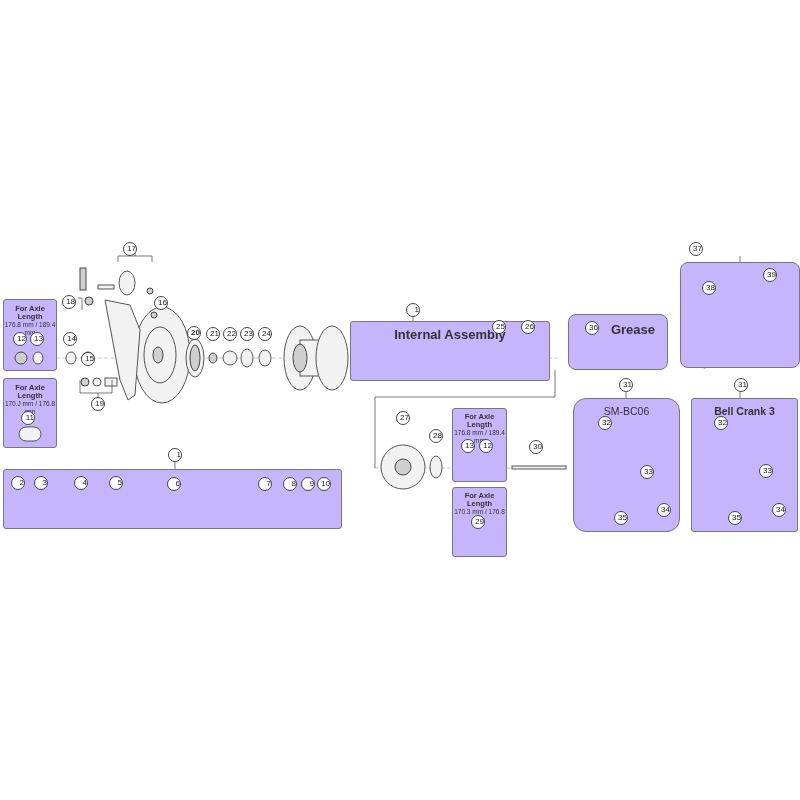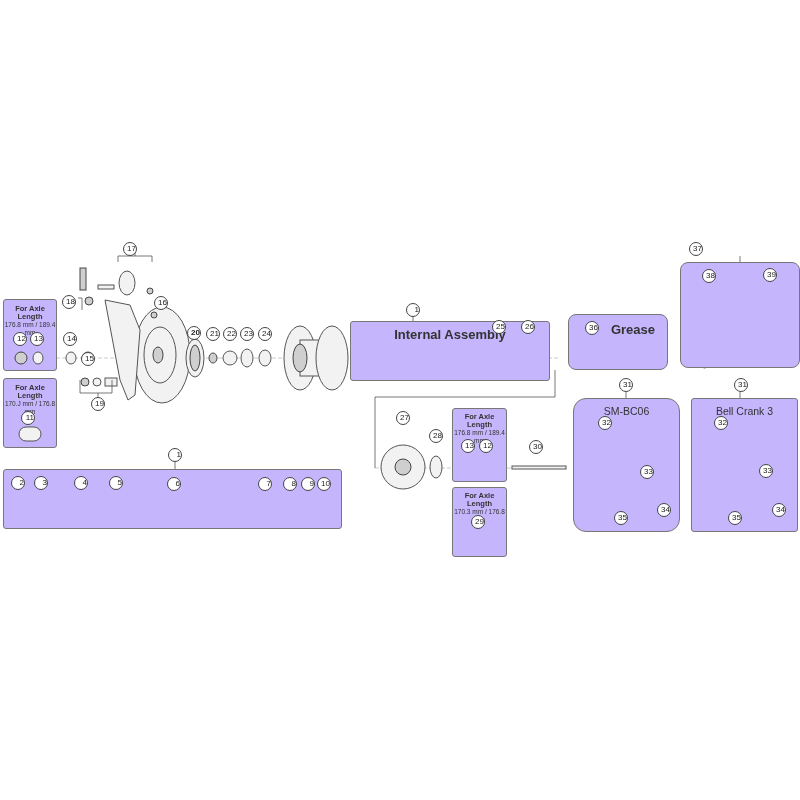--- a/index.html
+++ b/index.html
@@ -167,21 +167,21 @@
   <div class="boxtitle" style="top:7px;left:30px;">Grease</div>
 </div>
 
 <div class="box rounded" style="left:680px;top:262px;width:118px;height:104px;"></div>
 
 <div class="box" style="left:573px;top:398px;width:105px;height:132px;border-radius:13px;">
   <div class="boxtitle" style="top:6px;font-weight:normal;font-size:10.5px;">SM-BC06</div>
 </div>
 
 <div class="box" style="left:691px;top:398px;width:105px;height:132px;">
-  <div class="boxtitle" style="top:6px;font-weight:normal;font-size:10.5px;">Bell Crank 3</div>
+  <div class="boxtitle" style="top:6px;font-weight:bold;font-size:10.5px;">Bell Crank 3</div>
 </div>
 
 <div class="num" style="left:413px;top:310px;">1</div>
 <div class="num" style="left:175px;top:455px;">1</div>
 <div class="num" style="left:18px;top:483px;">2</div>
 <div class="num" style="left:41px;top:483px;">3</div>
 <div class="num" style="left:81px;top:483px;">4</div>
 <div class="num" style="left:116px;top:483px;">5</div>
 <div class="num" style="left:174px;top:484px;">6</div>
 <div class="num" style="left:265px;top:484px;">7</div>
@@ -215,14 +215,14 @@
 <div class="num" style="left:605px;top:423px;">32</div>
 <div class="num" style="left:721px;top:423px;">32</div>
 <div class="num" style="left:647px;top:472px;">33</div>
 <div class="num" style="left:766px;top:471px;">33</div>
 <div class="num" style="left:664px;top:510px;">34</div>
 <div class="num" style="left:779px;top:510px;">34</div>
 <div class="num" style="left:621px;top:518px;">35</div>
 <div class="num" style="left:735px;top:518px;">35</div>
 <div class="num" style="left:592px;top:328px;">36</div>
 <div class="num" style="left:696px;top:249px;">37</div>
-<div class="num" style="left:709px;top:276px;">38</div>
+<div class="num" style="left:709px;top:288px;">38</div>
 <div class="num" style="left:770px;top:275px;">39</div>
 
 </body></html>

